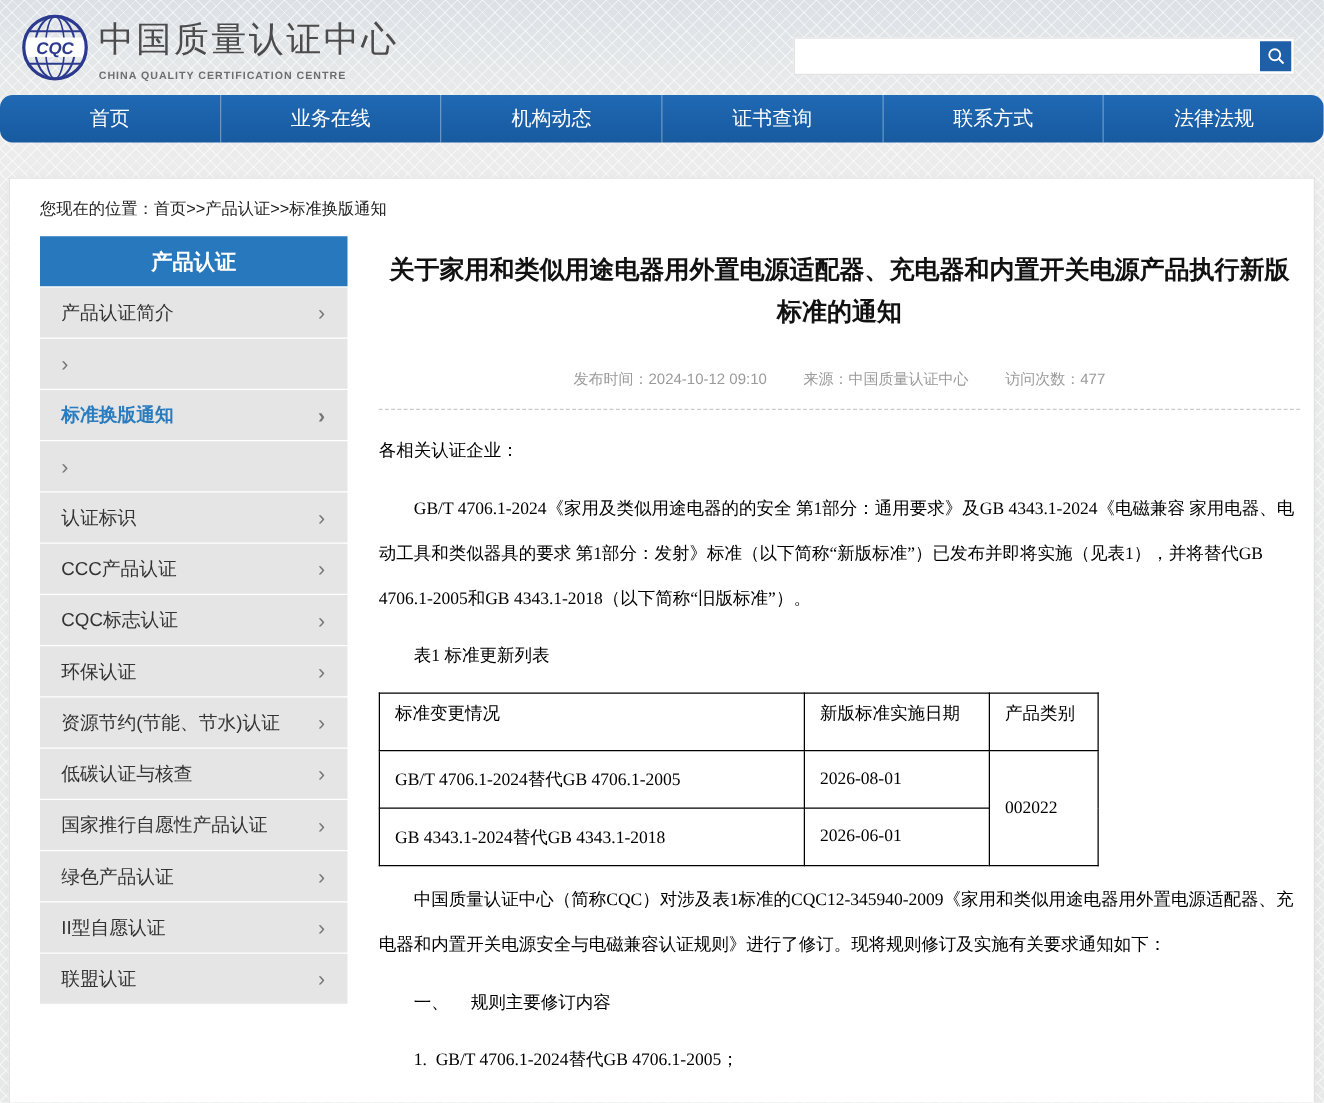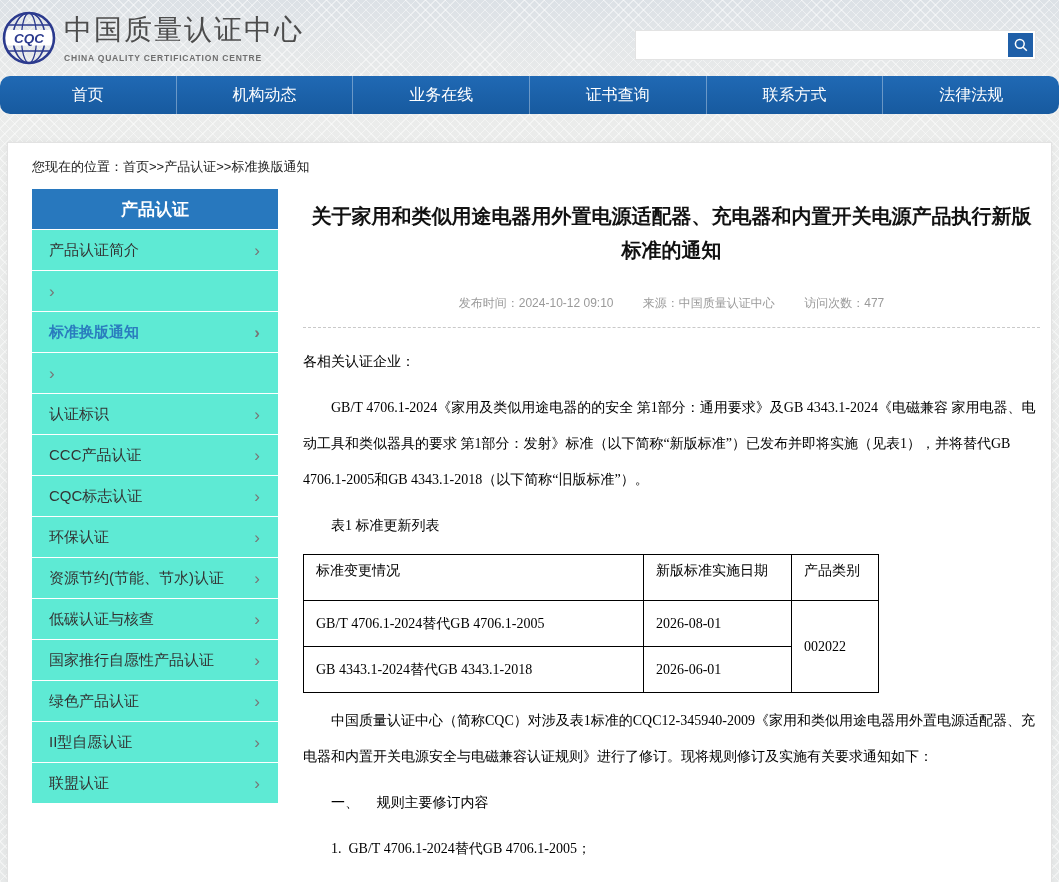--- a/index.html
+++ b/index.html
@@ -10,21 +10,21 @@
     position: relative; width: 1059px; height: 882px; overflow: hidden;
     background-color:#e9ebec;
     background-image:
       repeating-linear-gradient(45deg, rgba(255,255,255,0.45) 0 1px, rgba(0,0,0,0) 1px 7px),
       repeating-linear-gradient(-45deg, rgba(255,255,255,0.45) 0 1px, rgba(0,0,0,0) 1px 7px),
       linear-gradient(#dce1e6 0px, #ebeceb 90px, #e7e9e9 100%);
   }
 
   
   .header { position:absolute; top:0; left:0; width:1059px; height:76px; }
-  .logo-wrap { position:absolute; left:2px; top:11px; display:flex; align-items:flex-start; }
+  .logo-wrap { position:absolute; left:17px; top:11px; display:flex; align-items:flex-end; }
   .logo-globe { width:54px; height:54px; }
   .logo-text { margin-left:8px; }
   .logo-title { font-size:28px; font-weight:normal; color:#4c4c4c; letter-spacing:2px; }
   .logo-sub { font-size:8.5px; font-weight:bold; color:#6e6e6e; letter-spacing:0.8px; margin-top:4px; }
 
   .search-wrap { position:absolute; left:635px; top:30px; width:401px; height:30px; background:#fff; border:1px solid #e3e3e3; }
   .search-input { position:absolute; left:0; top:0; width:370px; height:28px; border:none; outline:none; padding:0 8px; font-size:13px; background:transparent; }
   .search-btn { position:absolute; right:2px; top:2px; width:25px; height:24px; background:#1f5fa8; border:none; cursor:pointer; display:flex; align-items:center; justify-content:center; }
 
   
@@ -38,21 +38,21 @@
   .panel { position:absolute; top:142px; left:7px; width:1045px; height:740px;
     background:#fff; border:1px solid #e2e2e2; border-bottom:none; box-shadow:0 0 5px rgba(0,0,0,0.05); }
 
   .breadcrumb { position:absolute; top:15px; left:24px; font-size:13px; color:#222; }
   .breadcrumb .bc-link { cursor:pointer; }
 
   
   .sidebar { position:absolute; top:46px; left:24px; width:246px; }
   .sidebar-header { height:40px; background:#2878be; color:#fff; font-size:17px; font-weight:bold;
     display:flex; align-items:center; justify-content:center; }
-  .sidebar-item { height:40px; margin-top:1px; background:#5eead4; display:flex; align-items:center;
+  .sidebar-item { height:40px; margin-top:1px; background:#e5e5e5; display:flex; align-items:center;
     padding:0 18px 0 17px; font-size:15px; color:#333; cursor:pointer; }
   .sidebar-item .lbl { flex:1; }
   .sidebar-item .chev { color:#777; font-size:17px; line-height:1; }
   .sidebar-item.active { color:#2a7cbe; font-weight:bold; }
   .sidebar-item.active .lbl { color:#2a7cbe; }
 
   
   .main { position:absolute; top:0; left:295px; width:737px; }
   .article-title { padding-top:58px; text-align:center; font-size:20px; line-height:34px;
     font-weight:bold; color:#111;font-family:Liberation Mono, monospace; }
@@ -100,22 +100,22 @@
         <svg width="16" height="16" viewBox="0 0 16 16">
           <circle cx="6.8" cy="6.8" r="4.4" fill="none" stroke="#fff" stroke-width="1.5"></circle>
           <line x1="10.2" y1="10.2" x2="13.8" y2="13.8" stroke="#fff" stroke-width="1.5"></line>
         </svg>
       </button>
     </div>
   </div>
 
   <div class="nav">
     <div class="nav-item">首页</div>
+    <div class="nav-item">业务在线</div>
     <div class="nav-item">机构动态</div>
-    <div class="nav-item">业务在线</div>
     <div class="nav-item">证书查询</div>
     <div class="nav-item">联系方式</div>
     <div class="nav-item">法律法规</div>
   </div>
 
   <div class="panel">
 
     <div class="breadcrumb">
       <span>您现在的位置：</span><span class="bc-link">首页</span><span>&gt;&gt;</span><span class="bc-link">产品认证</span><span>&gt;&gt;</span><span class="bc-link">标准换版通知</span>
     </div>

